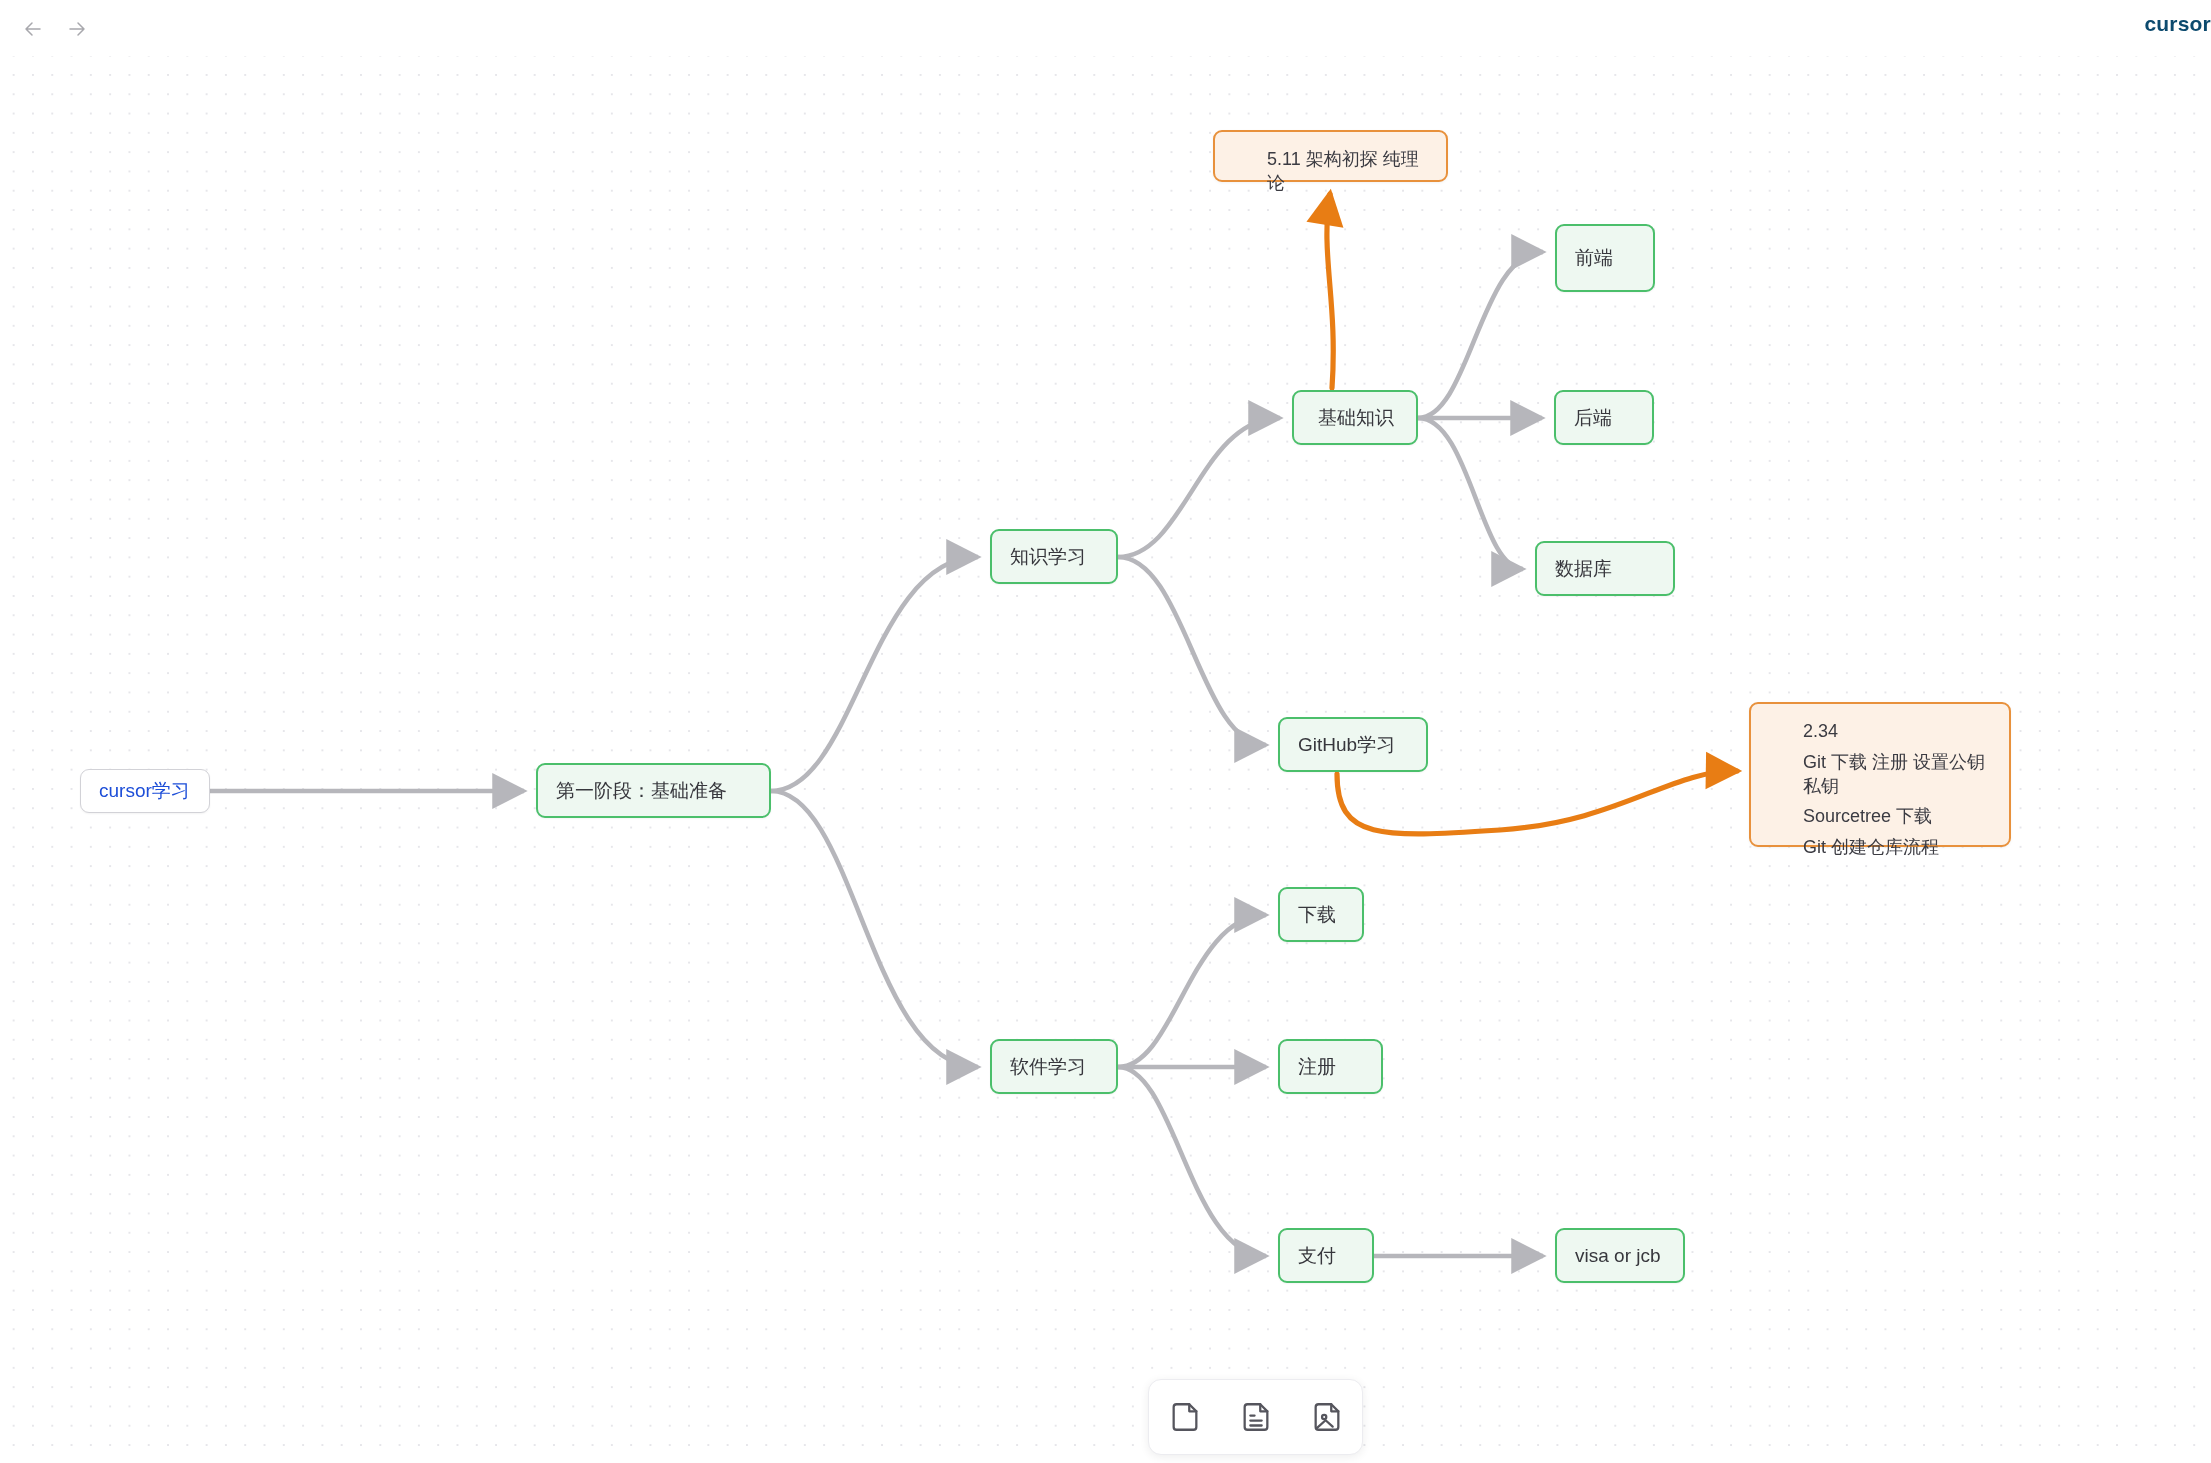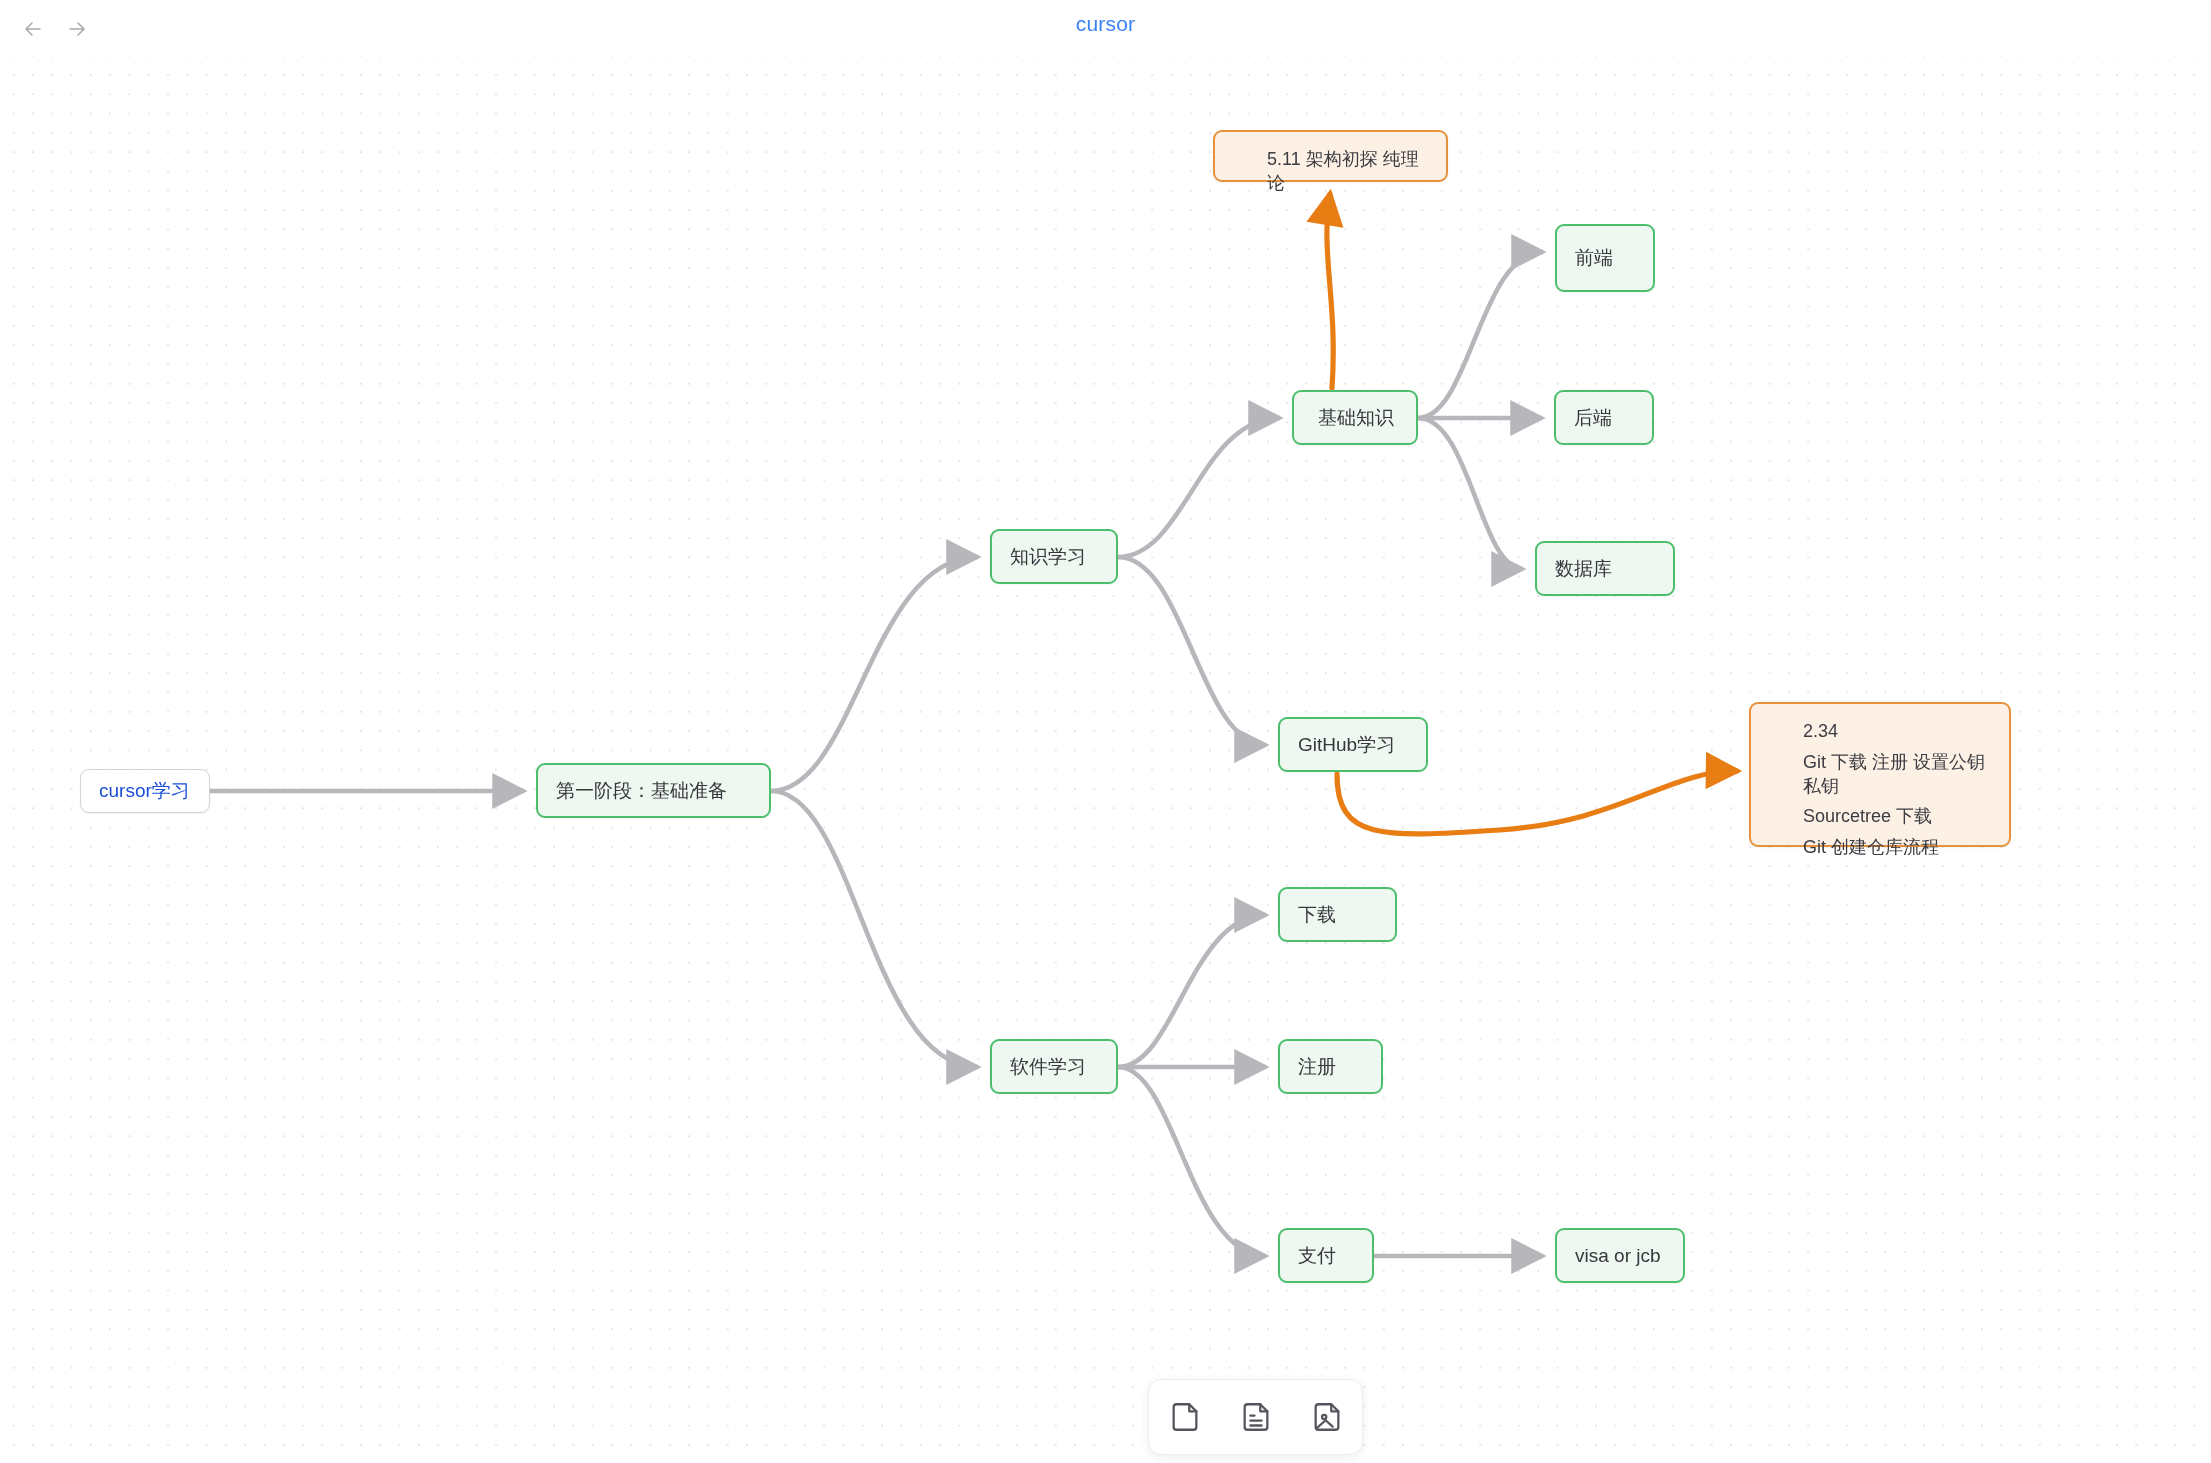--- a/index.html
+++ b/index.html
@@ -18,22 +18,23 @@
   #nav-back, #nav-fwd{
     position:absolute; top:14px; width:30px; height:30px;
     display:flex; align-items:center; justify-content:center;
     cursor:pointer; color:#a8a8ad;
   }
   #nav-back{ left:18px; }
   #nav-fwd { left:62px; }
   #nav-back svg, #nav-fwd svg{ display:block; }
   #doc-title{
     position:absolute; left:0; top:12px; width:2211px;
-    text-align:center; font-size:21px; color:#3b82f6;
+    text-align:right; font-size:21px; color:#0c4a6e;
     letter-spacing:.2px;
+    font-weight:bold;
   }
 
   
   #canvas{
     position:absolute; left:0; top:40px; width:2211px; height:1423px;
     background-color:#ffffff;
     background-image:radial-gradient(#e6e6ea 1.15px, transparent 1.2px);
     background-size:19.3px 19.3px;
     background-position:4px 6px;
     overflow:hidden;
@@ -178,21 +179,21 @@
     </div>
   <div class="node green" style="left: 1535px; top: 501px; width: 140px; height: 55px; padding-left: 18px;">
     <span>数据库</span>
     </div>
   <div class="node green" style="left: 1278px; top: 677px; width: 150px; height: 55px;">
     <span>GitHub学习</span>
     </div>
   <div class="node green" style="left: 990px; top: 999px; width: 128px; height: 55px;">
     <span>软件学习</span>
     </div>
-  <div class="node green" style="left: 1278px; top: 847px; width: 119px; height: 55px;">
+  <div class="node green" style="left: 1278px; top: 847px; width: 86px; height: 55px;">
     <span>下载</span>
     </div>
   <div class="node green" style="left: 1278px; top: 999px; width: 105px; height: 55px;">
     <span>注册</span>
     </div>
   <div class="node green" style="left: 1278px; top: 1188px; width: 96px; height: 55px;">
     <span>支付</span>
     </div>
   <div class="node green" style="left: 1555px; top: 1188px; width: 130px; height: 55px;">
     <span>visa or jcb</span>

